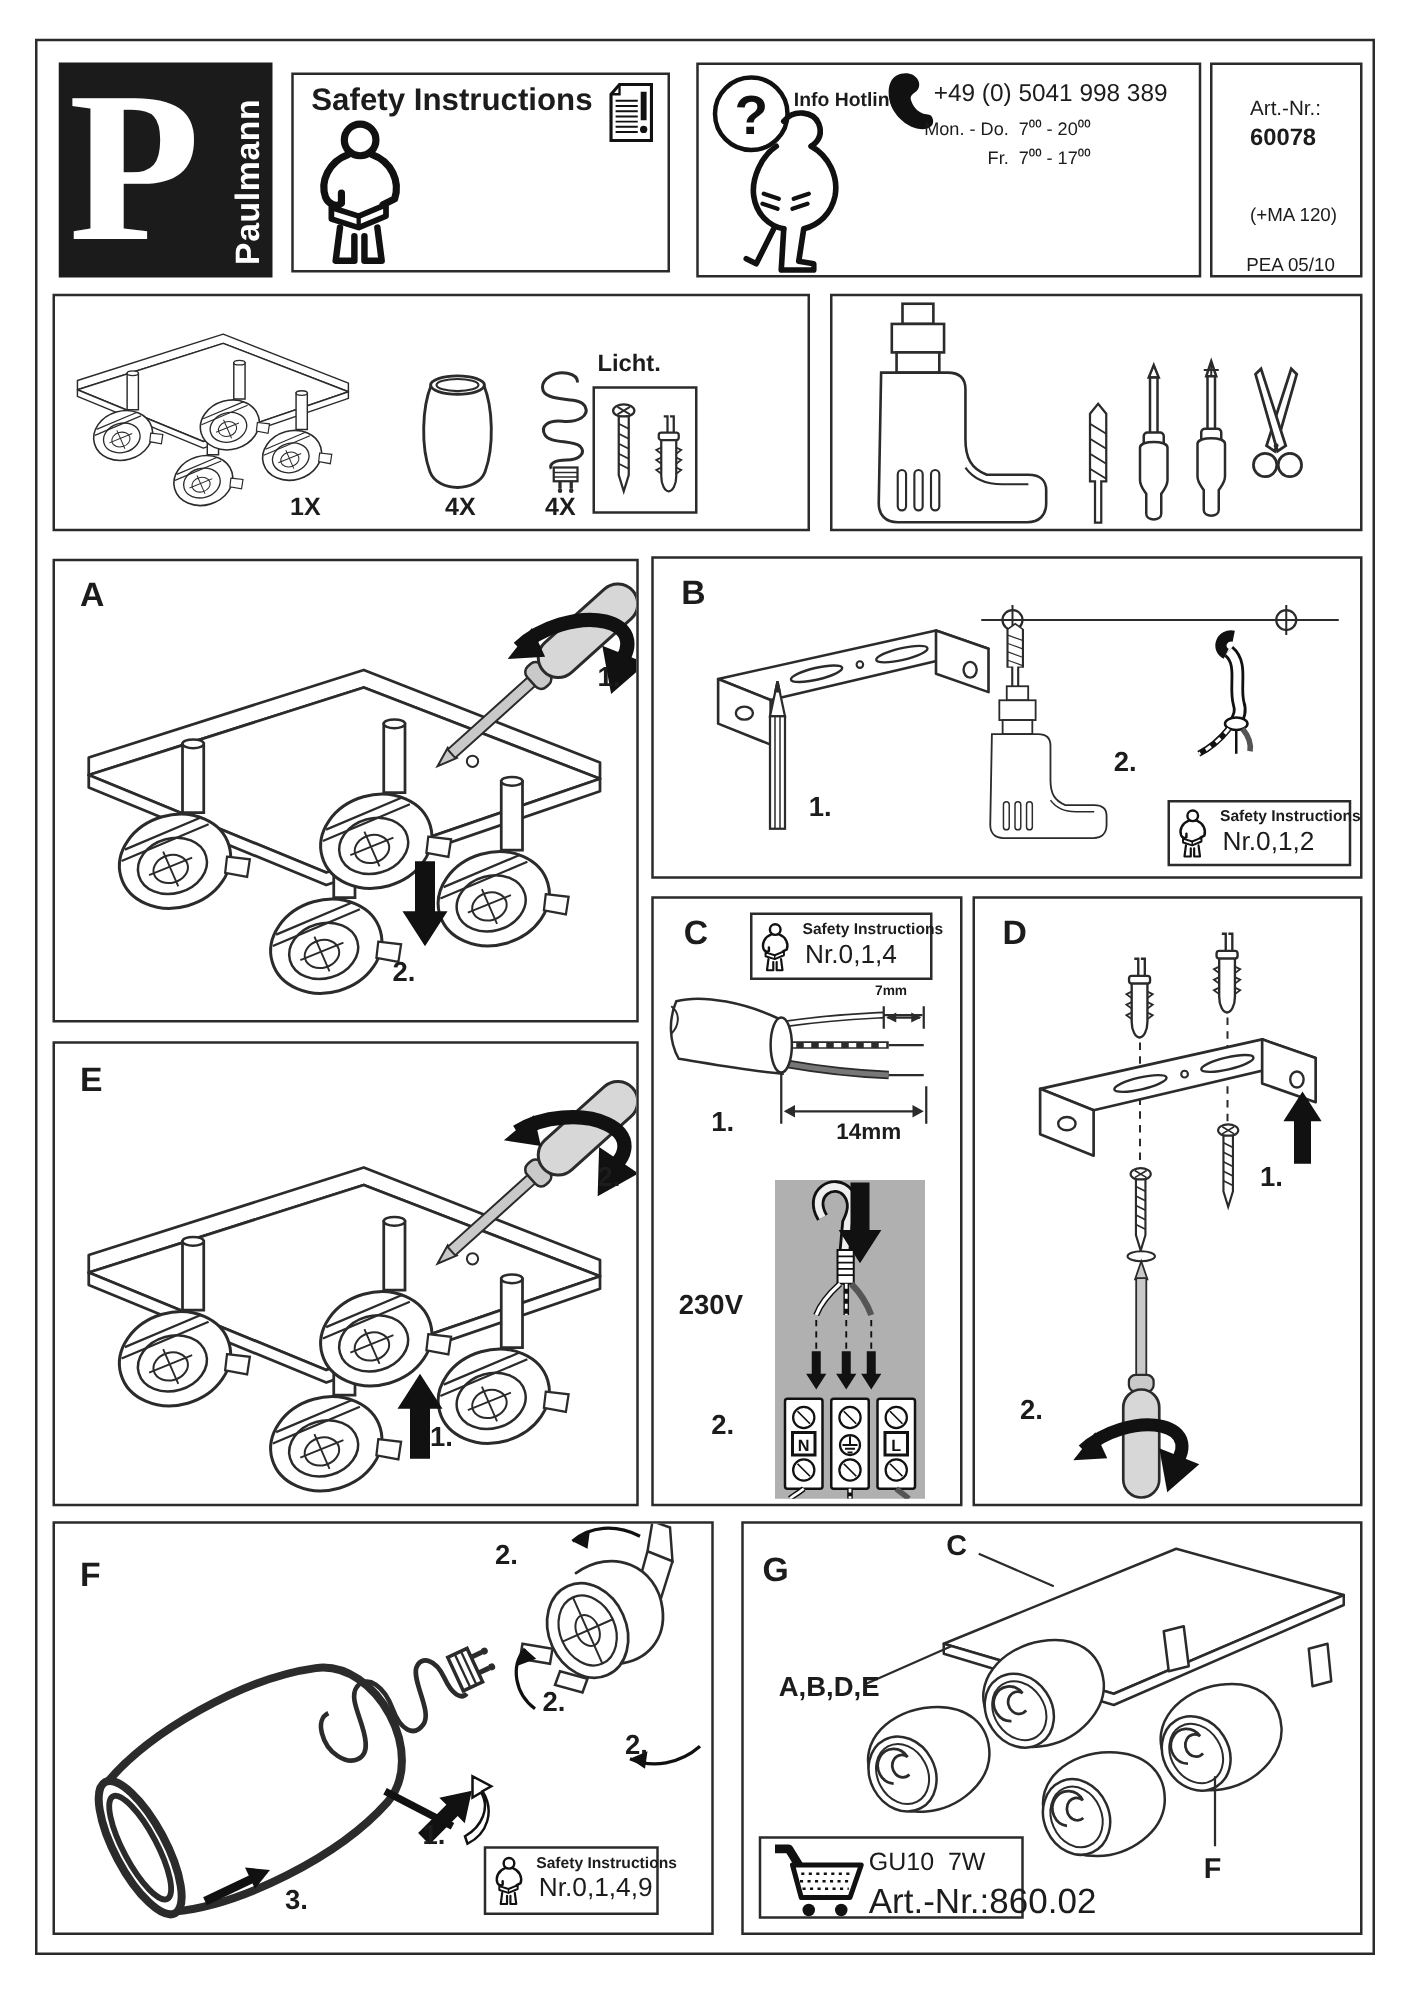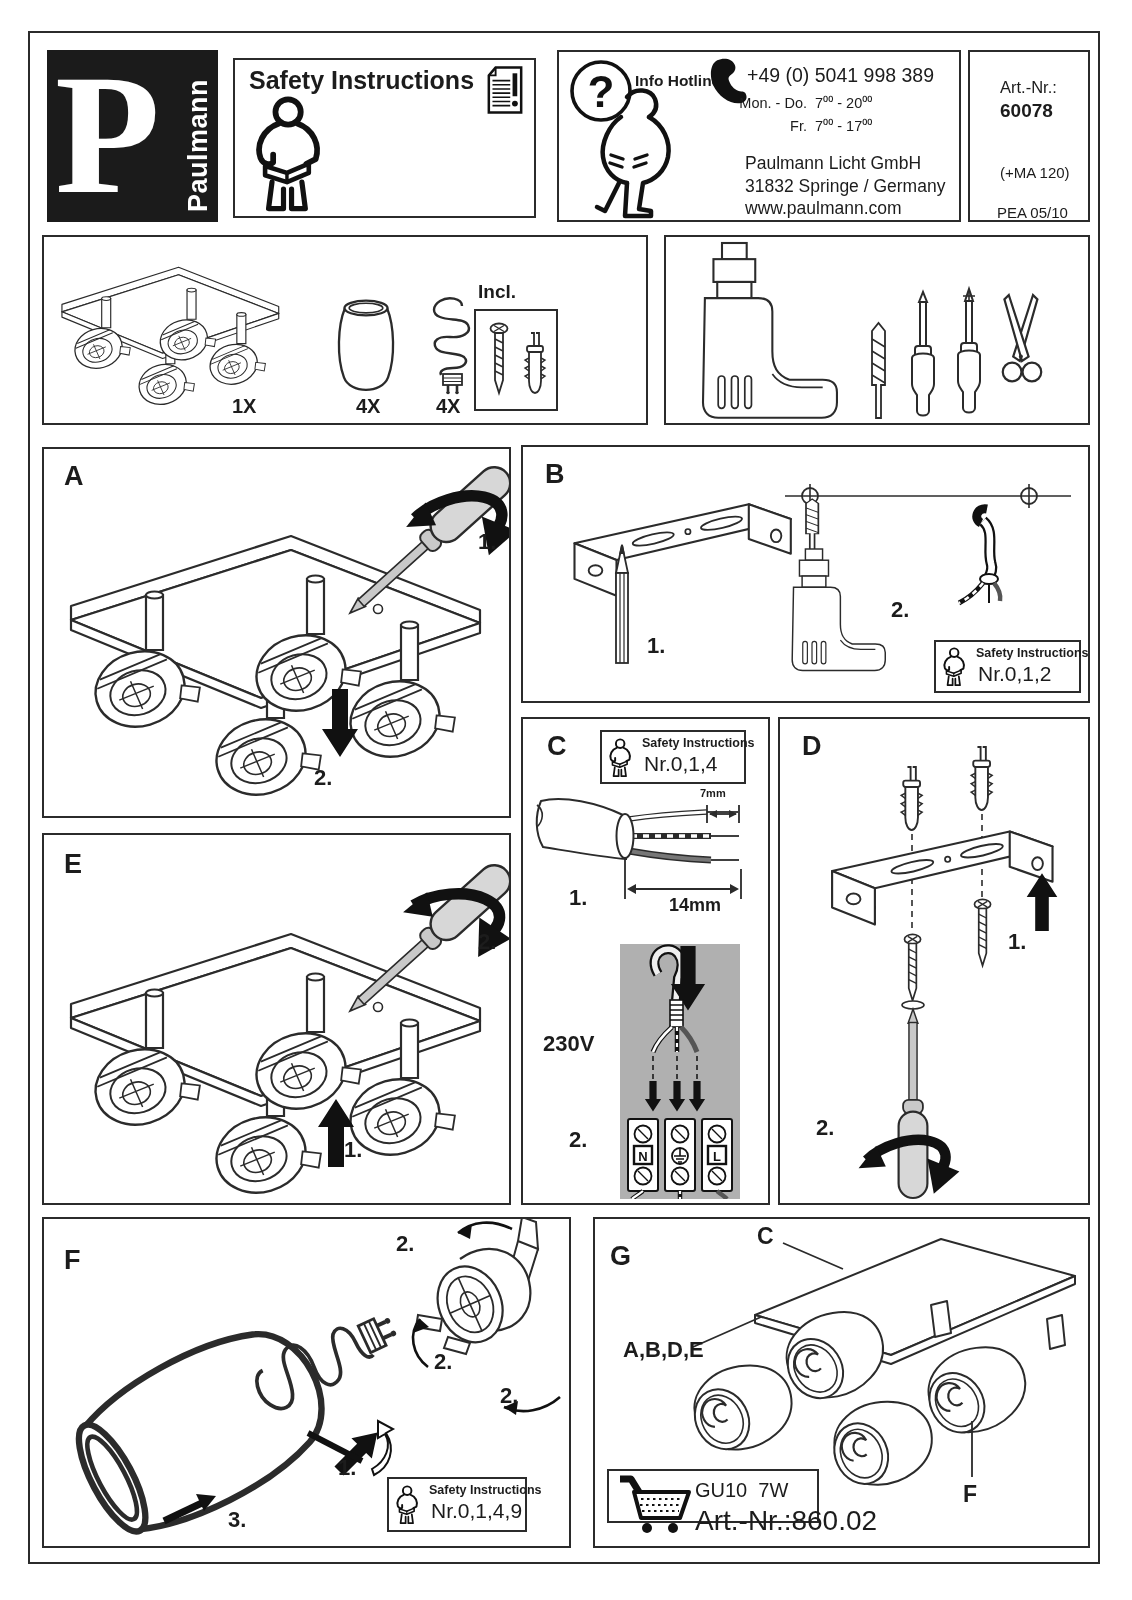--- a/index.html
+++ b/index.html
@@ -224,40 +224,39 @@
       <path d="M 44,96 L 56,100 M 43,104 L 55,108 M 80,96 L 68,100 M 79,104 L 67,108" stroke-width="3.4"></path>
     </g>
   </svg>
   <div class="lbl hl-label">Info Hotline</div>
   <svg class="abs" style="left:150px;top:6px" width="38" height="46" viewBox="0 0 46 54">
     <path fill="#111" d="M 10,2 C 18,-2 28,0 31,7 C 33,11 32,16 27,19 C 24,21 23,23 24,26 C 26,32 30,37 36,39 C 40,40 44,39 45,44 C 47,50 42,54 35,54 C 24,54 11,45 5,32 C 0,20 2,6 10,2 Z"></path>
   </svg>
   <div class="lbl hl-phone">+49 (0) 5041 998 389</div>
   <div class="hl-hrow" style="top:40px"><span class="hl-hlabel">Mon. - Do.</span><span>7⁰⁰ - 20⁰⁰</span></div>
   <div class="hl-hrow" style="top:63px"><span class="hl-hlabel">Fr.</span><span>7⁰⁰ - 17⁰⁰</span></div>
-  <div class="lbl hl-addr"><span>Paulmann Licht GmbH</span><br><span>31832 Springe / Germany</span><br><span>www.paulmann.com</span></div>
 </div>
 
 <div class="box" style="left:968px;top:50px;width:122px;height:172px">
   <div class="lbl art-l1">Art.-Nr.:</div>
   <div class="lbl art-l2">60078</div>
   <div class="lbl art-l3">(+MA 120)</div>
   <div class="lbl art-l4">PEA 05/10</div>
 </div>
 
 <div class="box" style="left:42px;top:235px;width:606px;height:190px">
   <svg class="fill" viewBox="0 0 602 186">
     <use href="#fixture" xlink:href="#fixture" transform="translate(10,16) scale(0.53)"></use>
     <use href="#glass-shade" xlink:href="#glass-shade" transform="translate(322,112) scale(1.05)"></use>
     <use href="#spiral-bulb" xlink:href="#spiral-bulb" transform="translate(384,60) scale(1.0)"></use>
   </svg>
   <div class="lbl qty" style="left:188px;top:158px">1X</div>
   <div class="lbl qty" style="left:312px;top:158px">4X</div>
   <div class="lbl qty" style="left:392px;top:158px">4X</div>
-  <div class="lbl b" style="left:434px;top:44px;font-size:19px">Incl.</div>
+  <div class="lbl b" style="left:434px;top:44px;font-size:19px">Licht.</div>
   <div class="nob" style="left:430px;top:72px;width:84px;height:102px;border:2px solid #2b2b2b">
     <svg class="fill" viewBox="0 0 80 98">
       <use href="#screw-v" xlink:href="#screw-v" transform="translate(14,12) scale(1.0)"></use>
       <use href="#dowel" xlink:href="#dowel" transform="translate(46,22) scale(1.0)"></use>
     </svg>
   </div>
 </div>
 
 <div class="box" style="left:664px;top:235px;width:426px;height:190px">
   <svg class="fill" viewBox="0 0 422 186">
@@ -478,21 +477,21 @@
     <use href="#gshade" xlink:href="#gshade" transform="translate(242,135) rotate(-20)"></use>
     <use href="#gshade" xlink:href="#gshade" transform="translate(290,224) rotate(-10)"></use>
     <use href="#gshade" xlink:href="#gshade" transform="translate(384,170) rotate(-18)"></use>
     <path d="M 188,24 L 248,50 M 98,128 L 166,98 M 377,258 L 377,202" stroke="#2b2b2b" stroke-width="1.8" fill="none"></path>
     <circle cx="252," r="0" fill="none"></circle>
   </svg>
   <div class="lbl letter" style="left:15px;top:22px">G</div>
   <div class="lbl step" style="left:162px;top:4px;font-size:23px">C</div>
   <div class="lbl step" style="left:28px;top:118px;font-size:22px">A,B,D,E</div>
   <div class="lbl step" style="left:368px;top:262px;font-size:23px">F</div>
-  <div class="nob" style="left:12px;top:250px;width:212px;height:54px;border:2px solid #2b2b2b;background:#fff">
+  <div class="nob" style="left:12px;top:250px;width:212px;height:66px;border:2px solid #2b2b2b;background:#fff">
     <svg class="abs" style="left:8px;top:2px" width="76" height="62" viewBox="0 0 76 62">
       <path d="M 3,6 L 14,6 L 22,19" stroke="#111" stroke-width="7" fill="none" stroke-linejoin="round"></path>
       <path d="M 17,19 L 72,19 L 63,45 L 24,45 Z" stroke="#111" stroke-width="4" fill="none" stroke-linejoin="round"></path>
       <path d="M 24,26 h 42 M 23,32 h 41 M 25,38 h 37" stroke="#111" stroke-width="2" stroke-dasharray="2.5,3.5" fill="none"></path>
       <circle cx="30" cy="55" r="5" fill="#111"></circle>
       <circle cx="56" cy="55" r="5" fill="#111"></circle>
     </svg>
     <div class="lbl cart-line1">GU10  7W</div>
     <div class="lbl cart-line2">Art.-Nr.:860.02</div>
   </div>

